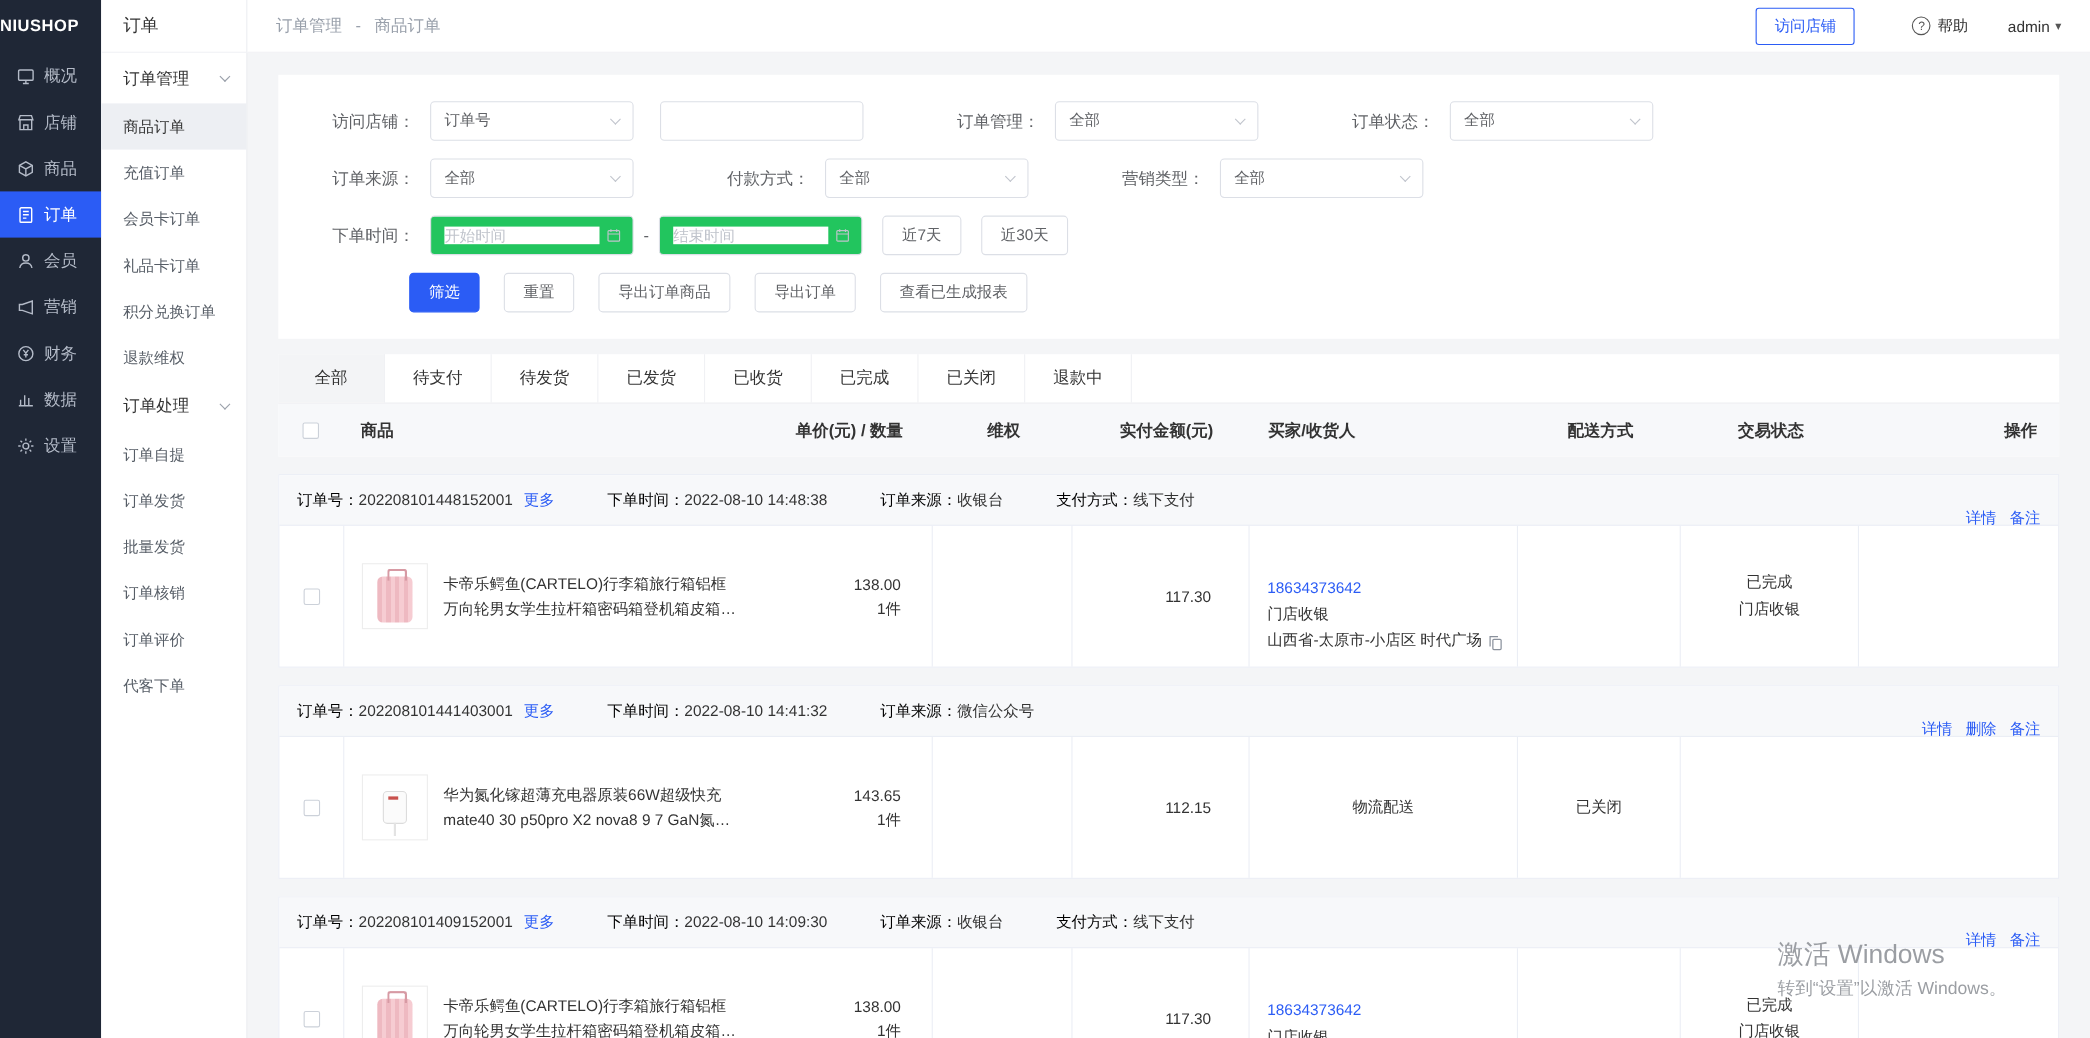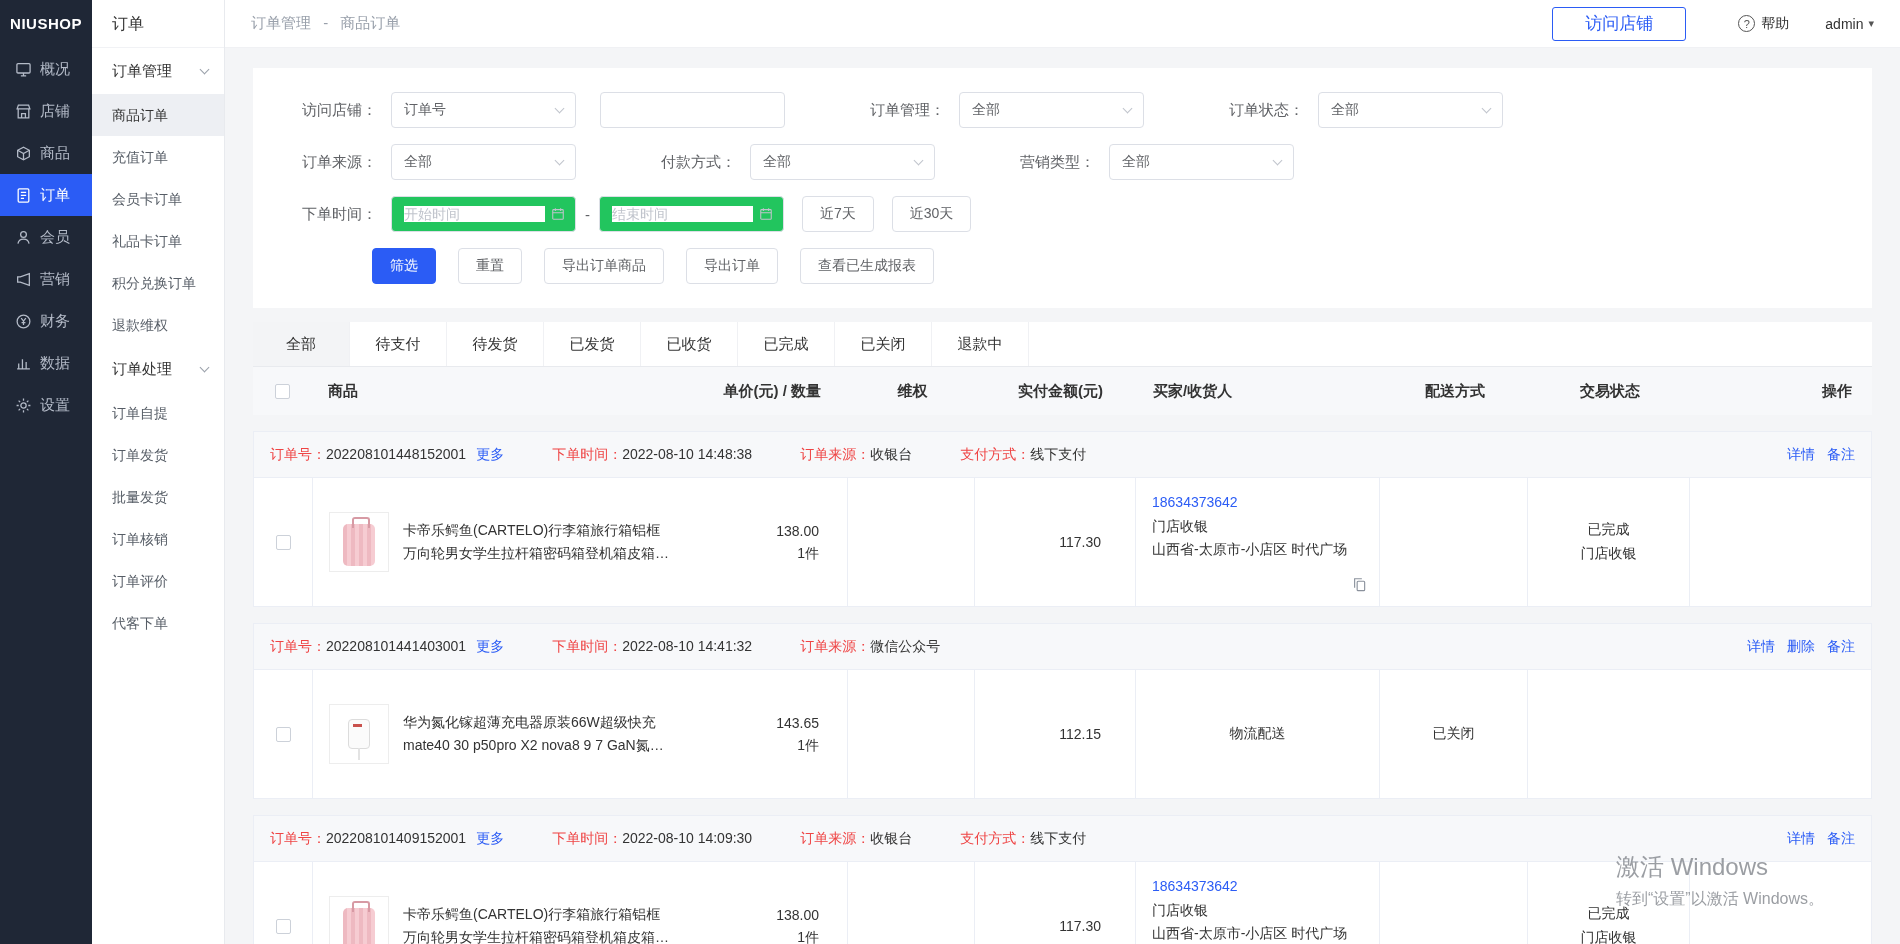--- a/index.html
+++ b/index.html
@@ -2,44 +2,44 @@
 <html style="--accent: #2b5cf5;"><head>
 <meta charset="utf-8">
 <style>
   :root { --accent:#2b5cf5; }
   * { box-sizing:border-box; margin:0; padding:0; }
   html,body { width:1900px; height:944px; overflow:hidden; }
   body {
     font-family:"Liberation Sans","DejaVu Sans",sans-serif;
     background:#f4f5f7; color:#333; display:flex; font-size:15px;
   }
-  a { text-decoration:none; }
+  a { text-decoration:none;margin-top:32px; }
 
   
   .main-sidebar { width:92px; flex-shrink:0; background:#1f2736; display:flex; flex-direction:column; }
-  .logo { height:48px; line-height:48px; text-align:center; color:#fff; font-weight:bold; font-size:15px; letter-spacing:.5px; }
+  .logo { height:48px; line-height:48px; color:#fff; font-weight:bold; font-size:15px; letter-spacing:.5px; }
   .m-item { height:42px; display:flex; align-items:center; padding-left:15px; gap:8px; color:#b4bbc8; font-size:15px; cursor:pointer; }
   .m-item .mi { width:17px; height:17px; display:flex; align-items:center; justify-content:center; }
   .m-item.active { background:var(--accent); color:#fff; }
 
   
   .sub-sidebar { width:133px; flex-shrink:0; background:#fff; border-right:1px solid #e8eaee; }
   .sub-title { height:48px; line-height:48px; padding-left:20px; font-size:16px; color:#333; border-bottom:1px solid #f1f2f5; }
   .g-head { height:46px; display:flex; align-items:center; justify-content:space-between; padding:0 16px 0 20px; font-size:15px; color:#333; cursor:pointer; }
   .s-item { height:42px; line-height:42px; padding-left:20px; font-size:14px; color:#565d66; cursor:pointer; }
   .s-item.active { background:#edeff3; color:#333; }
   .chev { width:7px; height:7px; border-right:1.4px solid #9aa0aa; border-bottom:1.4px solid #9aa0aa; transform:rotate(45deg); margin-top:-3px; }
 
   
   .main { flex:1; min-width:0; display:flex; flex-direction:column; position:relative; }
   .topbar { height:48px; flex-shrink:0; background:#fff; border-bottom:1px solid #f0f1f4; display:flex; align-items:center; padding:0 26px; }
   .breadcrumb { color:#99a0ab; font-size:15px; }
   .breadcrumb .sep { margin:0 8px; }
   .top-actions { margin-left:auto; display:flex; align-items:center; }
-  .visit { height:34px; padding:0 32px; background:#fff; border:1px solid var(--accent); color:var(--accent); border-radius:3px; font-size:17px; cursor:pointer; font-family:inherit; }
+  .visit { height:34px; padding:0 16px; background:#fff; border:1px solid var(--accent); color:var(--accent); border-radius:3px; font-size:14px; cursor:pointer; font-family:inherit; }
   .help { display:flex; align-items:center; gap:6px; margin-left:52px; color:#333; font-size:14px; cursor:pointer; }
   .q { width:17px; height:17px; border:1.3px solid #555; border-radius:50%; font-size:11px; display:flex; align-items:center; justify-content:center; color:#555; }
   .user { display:flex; align-items:center; gap:5px; margin-left:36px; font-size:14px; color:#333; cursor:pointer; }
   .user .tri { font-size:11px; color:#555; }
 
   .content { flex:1; padding:20px 28px; overflow:hidden; }
 
   
   .filter-card { background:#fff; padding:24px; }
   .f-row { display:flex; align-items:center; margin-bottom:16px; }
@@ -71,21 +71,21 @@
   .th-center { text-align:center; }
   .th-right { text-align:right; padding-right:34px; }
   .th-left { padding-left:16px; }
   .th-action { text-align:right; padding-right:20px; }
   .checkbox { display:inline-block; width:15px; height:15px; border:1px solid #ccd1d9; border-radius:2px; background:#fff; cursor:pointer; }
   .c-check { display:flex; align-items:center; justify-content:center; }
 
   
   .order-group { margin-top:16px; background:#fff; border:1px solid #ebeef5; }
   .og-head { height:46px; background:#f7f8fa; display:flex; align-items:center; padding:0 16px; font-size:14px; border-bottom:1px solid #ebeef5; }
-  .og-label { color:#ef4444;font-family:Liberation Mono, monospace; }
+  .og-label { color:#000000;font-family:Liberation Mono, monospace; }
   .og-val { color:#333; }
   .og-item + .og-item { margin-left:48px; }
   .more { color:var(--accent); margin-left:10px; cursor:pointer; }
   .og-actions { margin-left:auto; display:flex; gap:12px; }
   .og-actions a { color:var(--accent); font-size:14px; cursor:pointer; }
   .og-row { min-height:128px; }
   .og-row .cell { border-right:1px solid #ebeef5; }
   .og-row .cell:last-child { border-right:none; }
   .c-product { display:flex; align-items:center; padding-left:16px; }
   .p-img { width:60px; height:60px; border:1px solid #ededed; background:#fff; display:flex; align-items:center; justify-content:center; flex-shrink:0; }

